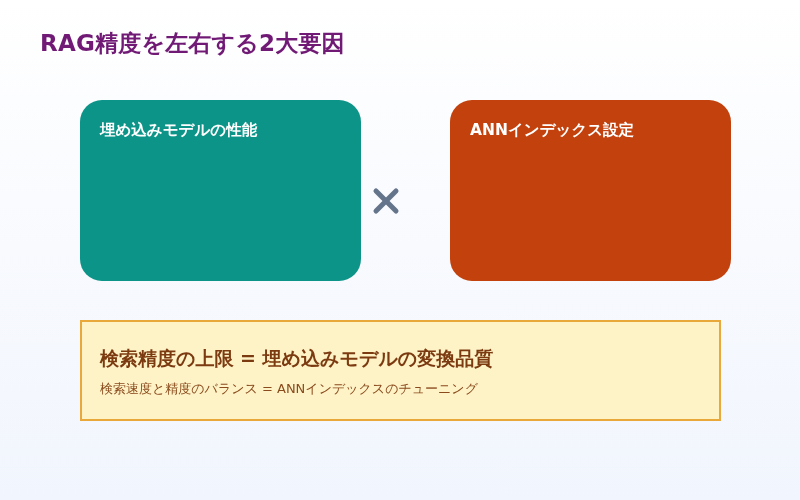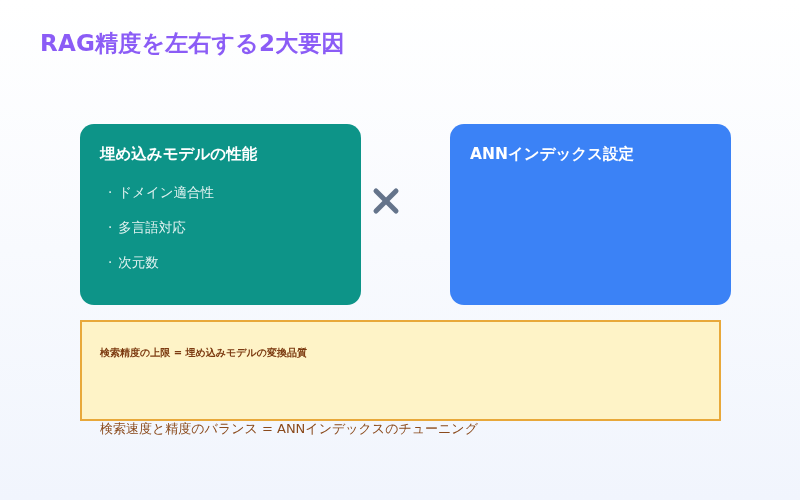--- a/index.html
+++ b/index.html
@@ -4,67 +4,62 @@
 <style>
   * { margin: 0; padding: 0; box-sizing: border-box; }
   html, body { width: 800px; height: 500px; overflow: hidden; }
   body {
     font-family: "DejaVu Sans", "Liberation Sans", sans-serif;
     background: linear-gradient(180deg, #ffffff 0%, #f1f5fd 100%);
     position: relative;
   }
   .title {
     position: absolute; left: 40px; top: 28px;
-    font-size: 23px; font-weight: bold; color: #8b5cf6;
+    font-size: 23px; font-weight: bold; color: #701a75;
     letter-spacing: 0.2px;
   }
   .card {
     position: absolute; top: 100px; width: 281px; height: 181px;
-    border-radius: 14px; color: #fff; margin-top: 24px;
+    border-radius: 22px; color: #fff;
   }
   .card.left { left: 80px; background: #0d9488; }
-  .card.right { left: 450px; background: #3b82f6; }
+  .card.right { left: 450px; background: #c2410c; }
   .card-title {
     position: absolute; left: 20px; top: 20px;
     font-size: 15.5px; font-weight: bold; color: #ffffff;
   }
   .card-list { position: absolute; left: 28px; top: 58px; list-style: none; }
   .card-list li {
     font-size: 13.5px; height: 35px; line-height: 20px;
     color: rgba(255,255,255,0.88);
   }
   .card-list li .dot { margin-right: 6px; }
   .cross {
     position: absolute; left: 371px; top: 186px; width: 30px; height: 30px;
   }
   .note {
     position: absolute; left: 80px; top: 320px; width: 641px; height: 101px;
     background: #fef3c7; border: 2px solid #e8a83a;
   }
   .note-main {
     position: absolute; left: 18px; top: 24px;
-    font-size: 10px; font-weight: bold; color: #7c3a10;
+    font-size: 19px; font-weight: bold; color: #7c3a10;
   }
   .note-sub {
     position: absolute; left: 18px; top: 58px;
-    font-size: 13px; color: #8a4a1c; margin-top: 40px;
+    font-size: 13px; color: #8a4a1c;
   }
 </style>
 </head>
 <body>
 
 <div class="title">RAG精度を左右する2大要因</div>
 
 <div class="card left">
   <div class="card-title">埋め込みモデルの性能</div>
-  <ul class="card-list">
-    <li><span class="dot">·</span><span>ドメイン適合性</span></li>
-    <li><span class="dot">·</span><span>多言語対応</span></li>
-    <li><span class="dot">·</span><span>次元数</span></li>
-  </ul>
 </div>
 
 <div class="cross">
   <svg width="30" height="30" viewBox="0 0 30 30">
     <line x1="5" y1="5" x2="25" y2="25" stroke="#64748b" stroke-width="5" stroke-linecap="round"></line>
     <line x1="25" y1="5" x2="5" y2="25" stroke="#64748b" stroke-width="5" stroke-linecap="round"></line>
   </svg>
 </div>
 
 <div class="card right">

